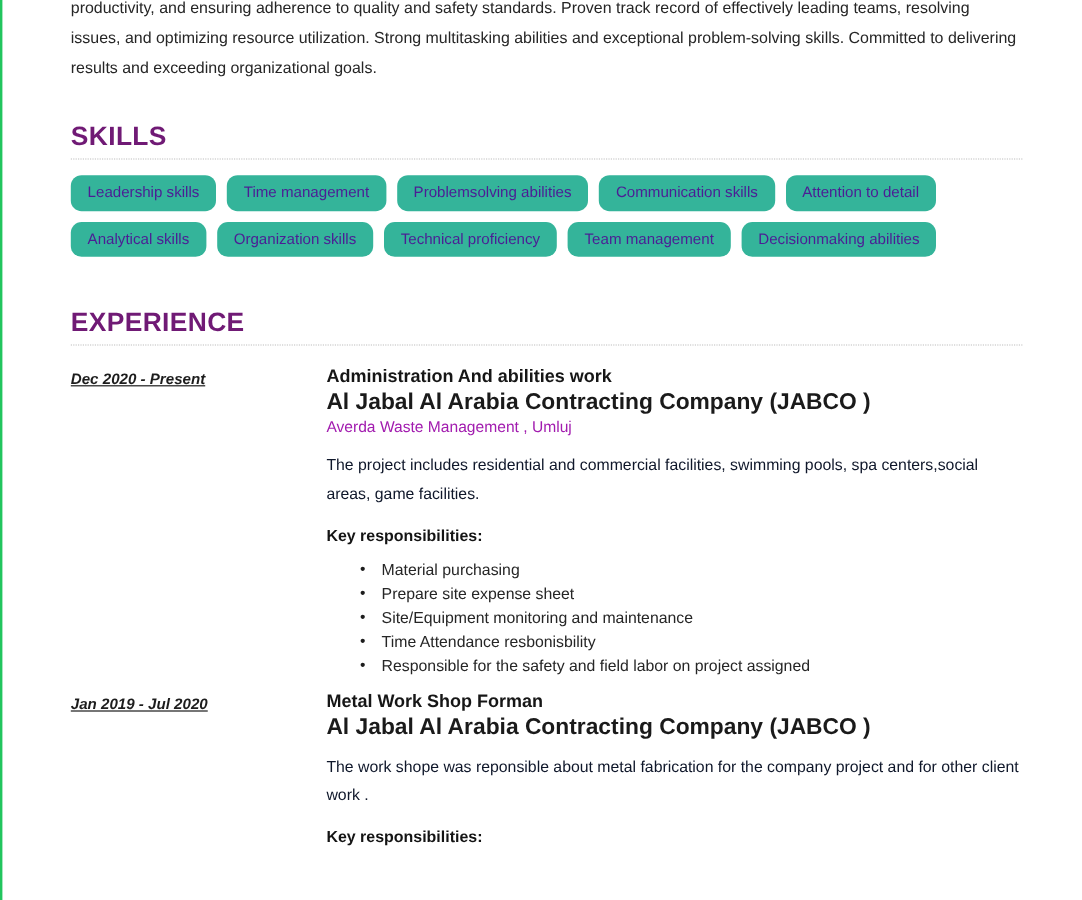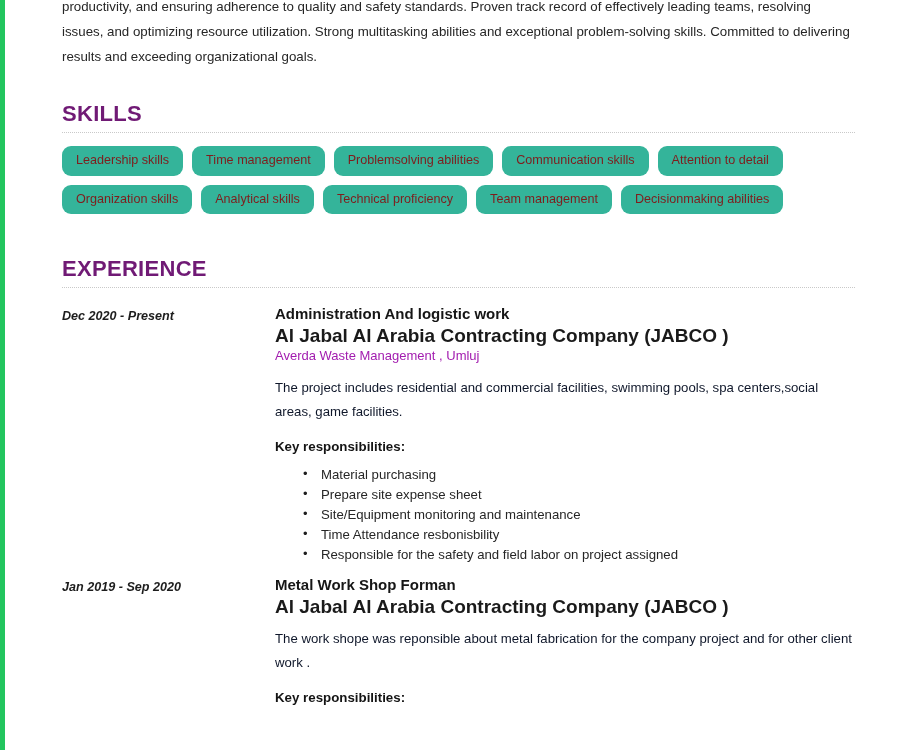--- a/index.html
+++ b/index.html
@@ -15,21 +15,21 @@
     font-family: "Liberation Sans", sans-serif;
     color: #2b2b2b;
     -webkit-font-smoothing: antialiased;
   }
 
   .page {
     position: relative;
     width: 902px;
     height: 750px;
     box-sizing: border-box;
-    border-left: 5px solid #22c55e;
+    border-left: 2px solid #22c55e;
     background: #ffffff;
     overflow: hidden;
   }
 
   .content {
     position: absolute;
     left: 57px;
     top: 0;
     width: 793px;
   }
@@ -72,21 +72,21 @@
     margin-top: 13px;
   }
   .pill-row {
     display: flex;
     flex-wrap: nowrap;
     gap: 9px;
     margin-bottom: 9px;
   }
   .pill {
     background: #34b49a;
-    color: #7f1d1d;
+    color: #4c1d95;
     font-size: 12.6px;
     line-height: 1;
     padding: 8px 14px 9px 14px;
     border-radius: 9px;
     white-space: nowrap;
     display: inline-block;
   }
 
   
   .entries { margin-top: 16px; }
@@ -98,20 +98,21 @@
   }
   .entry-date {
     width: 213px;
     flex: 0 0 213px;
     font-size: 12.6px;
     font-weight: bold;
     font-style: italic;
     color: #1d1d1d;
     line-height: 18px;
     padding-top: 3px;
+    text-decoration: underline;
   }
   .entry-body {
     flex: 1 1 auto;
     min-width: 0;
   }
   .job-title {
     font-size: 15px;
     font-weight: bold;
     color: #161616;
     line-height: 20px;
@@ -178,55 +179,55 @@
       <div class="rule"></div>
       <div class="pill-rows">
         <div class="pill-row">
           <span class="pill">Leadership skills</span>
           <span class="pill">Time management</span>
           <span class="pill">Problemsolving abilities</span>
           <span class="pill">Communication skills</span>
           <span class="pill">Attention to detail</span>
         </div>
         <div class="pill-row">
+          <span class="pill">Analytical skills</span>
           <span class="pill">Organization skills</span>
-          <span class="pill">Analytical skills</span>
           <span class="pill">Technical proficiency</span>
           <span class="pill">Team management</span>
           <span class="pill">Decisionmaking abilities</span>
         </div>
       </div>
     </div>
 
     <div class="section" id="experience-section">
       <h2 class="section-title">EXPERIENCE</h2>
       <div class="rule"></div>
 
       <div class="entries">
 
         <div class="entry">
           <div class="entry-date">Dec 2020 - Present</div>
           <div class="entry-body">
-            <p class="job-title">Administration And logistic work</p>
+            <p class="job-title">Administration And abilities work</p>
             <p class="job-company">Al Jabal Al Arabia Contracting Company (JABCO )</p>
             <p class="job-location">Averda Waste Management , Umluj</p>
             <p class="job-desc">The project includes residential and commercial facilities, swimming pools, spa centers,social areas, game facilities.</p>
             <p class="resp-label">Key responsibilities:</p>
             <ul class="resp-list">
               <li>Material purchasing</li>
               <li>Prepare site expense sheet</li>
               <li>Site/Equipment monitoring and maintenance</li>
               <li>Time Attendance resbonisbility</li>
               <li>Responsible for the safety and field labor on project assigned</li>
             </ul>
           </div>
         </div>
 
         <div class="entry">
-          <div class="entry-date">Jan 2019 - Sep 2020</div>
+          <div class="entry-date">Jan 2019 - Jul 2020</div>
           <div class="entry-body">
             <p class="job-title">Metal Work Shop Forman</p>
             <p class="job-company">Al Jabal Al Arabia Contracting Company (JABCO )</p>
             <p class="job-desc">The work shope was reponsible about metal fabrication for the company project and for other client work .</p>
             <p class="resp-label">Key responsibilities:</p>
 
           </div>
         </div>
 
       </div>

